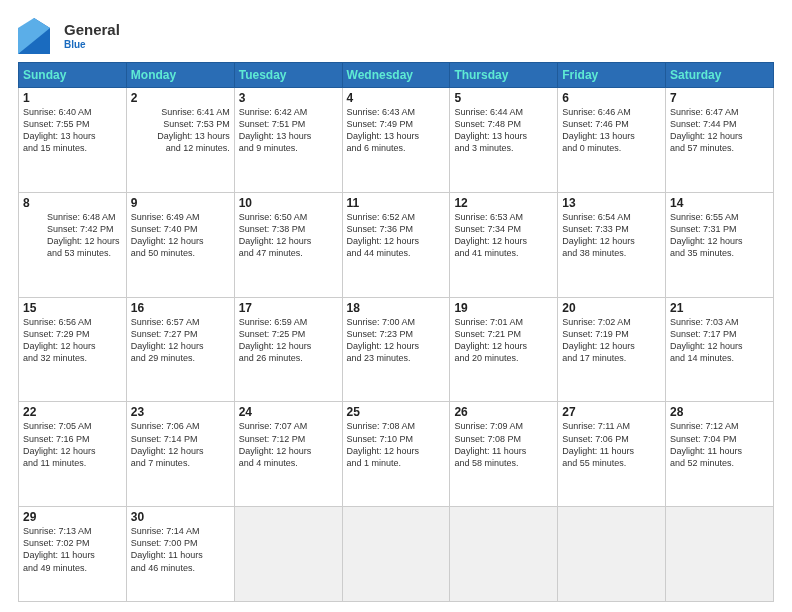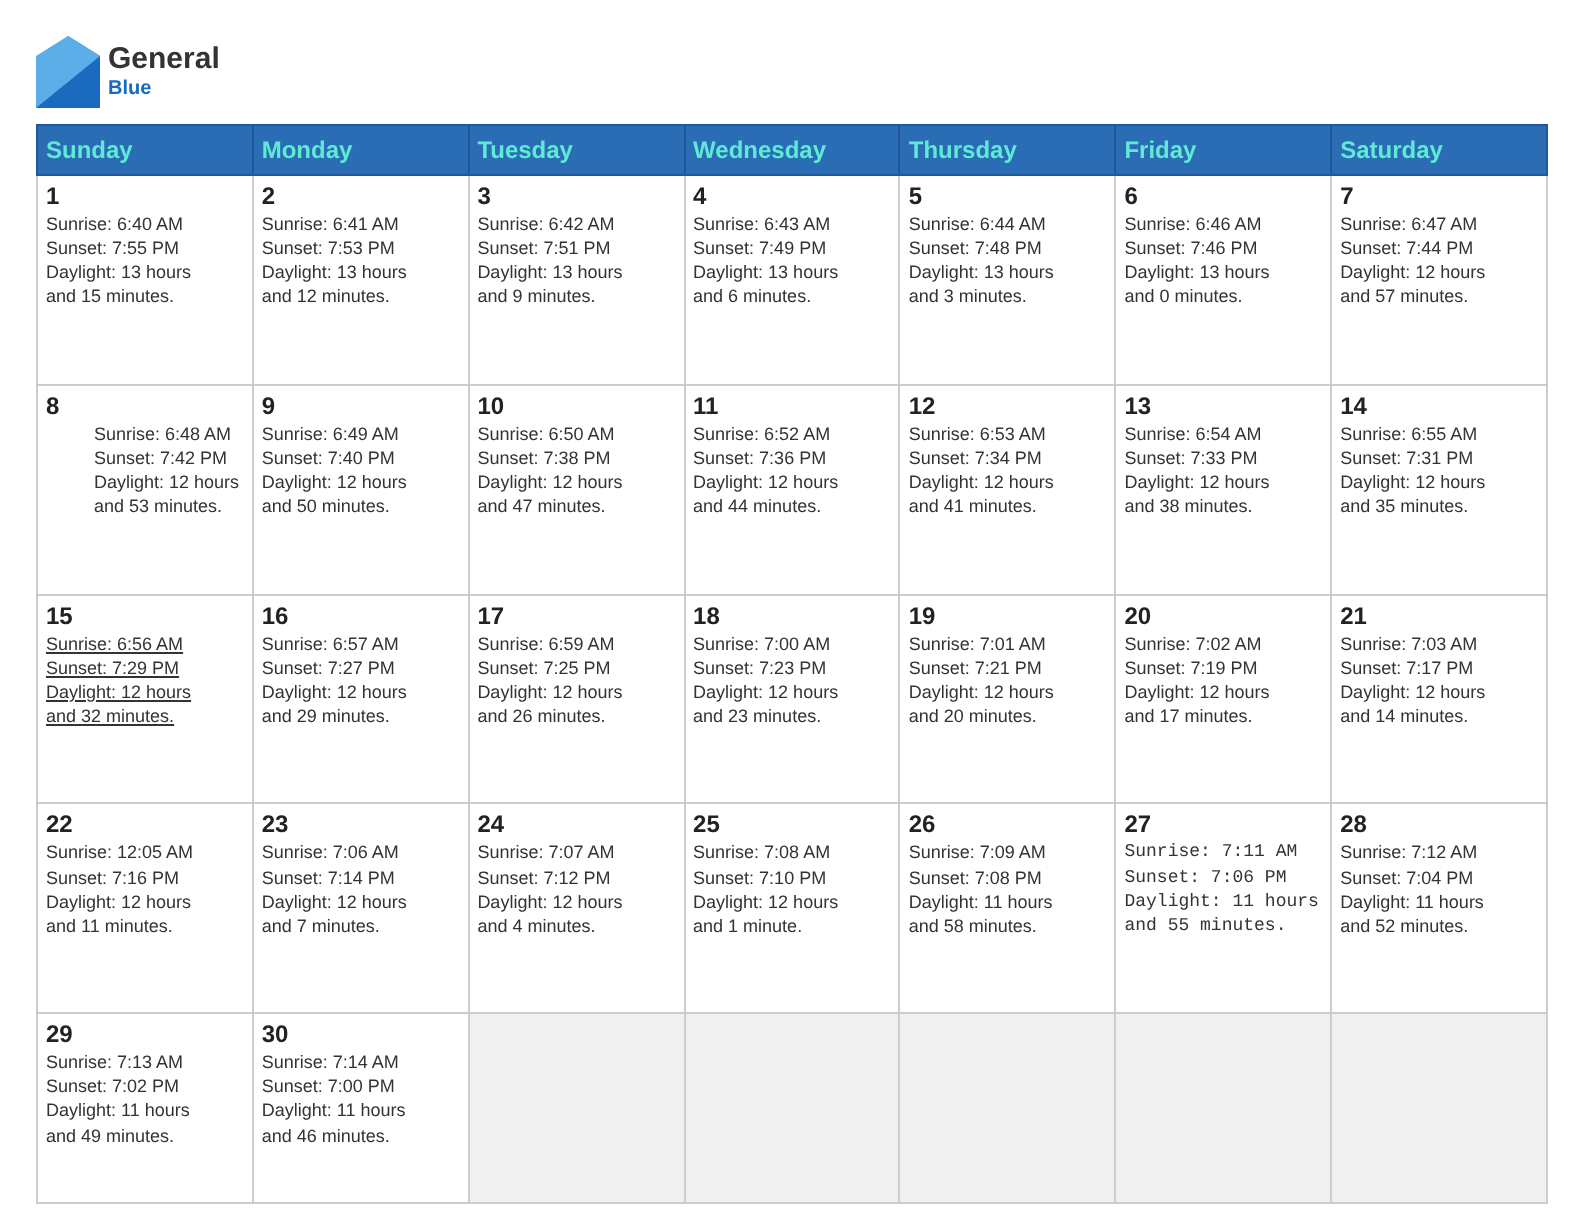--- a/index.html
+++ b/index.html
@@ -19,21 +19,21 @@
     }
     .header {
       display: flex;
       justify-content: space-between;
       align-items: flex-start;
       margin-bottom: 8px;
     }
     .logo {
       display: flex;
       align-items: center;
-      gap: 0;
+      gap: 10px;
     }
     .logo-text {
       display: flex;
       flex-direction: column;
       line-height: 1.1;
     }
     .logo-general {
       font-size: 15px;
       font-weight: bold;
       color: #333;
@@ -137,21 +137,21 @@
     <tr>
           <td>
             <span class="day-num">1</span>
             <div class="day-info" style="white-space: pre-line;">Sunrise: 6:40 AM
 Sunset: 7:55 PM
 Daylight: 13 hours
 and 15 minutes.</div>
           </td>
           <td>
             <span class="day-num">2</span>
-            <div class="day-info" style="white-space: pre-line;">Sunrise: 6:41 AM
+            <div class="day-info" style="white-space: pre-line; text-align: right;">Sunrise: 6:41 AM
 Sunset: 7:53 PM
 Daylight: 13 hours
 and 12 minutes.</div>
           </td>
           <td>
             <span class="day-num">3</span>
             <div class="day-info" style="white-space: pre-line;">Sunrise: 6:42 AM
 Sunset: 7:51 PM
 Daylight: 13 hours
 and 9 minutes.</div>
@@ -232,21 +232,21 @@
             <span class="day-num">14</span>
             <div class="day-info" style="white-space: pre-line;">Sunrise: 6:55 AM
 Sunset: 7:31 PM
 Daylight: 12 hours
 and 35 minutes.</div>
           </td>
         </tr>
         <tr>
           <td>
             <span class="day-num">15</span>
-            <div class="day-info" style="white-space: pre-line; text-decoration: underline;">Sunrise: 6:56 AM
+            <div class="day-info" style="white-space: pre-line;">Sunrise: 6:56 AM
 Sunset: 7:29 PM
 Daylight: 12 hours
 and 32 minutes.</div>
           </td>
           <td>
             <span class="day-num">16</span>
             <div class="day-info" style="white-space: pre-line;">Sunrise: 6:57 AM
 Sunset: 7:27 PM
 Daylight: 12 hours
 and 29 minutes.</div>
@@ -283,21 +283,21 @@
             <span class="day-num">21</span>
             <div class="day-info" style="white-space: pre-line;">Sunrise: 7:03 AM
 Sunset: 7:17 PM
 Daylight: 12 hours
 and 14 minutes.</div>
           </td>
         </tr>
         <tr>
           <td>
             <span class="day-num">22</span>
-            <div class="day-info" style="white-space: pre-line;">Sunrise: 12:05 AM
+            <div class="day-info" style="white-space: pre-line;">Sunrise: 7:05 AM
 Sunset: 7:16 PM
 Daylight: 12 hours
 and 11 minutes.</div>
           </td>
           <td>
             <span class="day-num">23</span>
             <div class="day-info" style="white-space: pre-line;">Sunrise: 7:06 AM
 Sunset: 7:14 PM
 Daylight: 12 hours
 and 7 minutes.</div>
@@ -318,21 +318,21 @@
           </td>
           <td>
             <span class="day-num">26</span>
             <div class="day-info" style="white-space: pre-line;">Sunrise: 7:09 AM
 Sunset: 7:08 PM
 Daylight: 11 hours
 and 58 minutes.</div>
           </td>
           <td>
             <span class="day-num">27</span>
-            <div class="day-info" style="white-space: pre-line; font-family: Liberation Mono, monospace;">Sunrise: 7:11 AM
+            <div class="day-info" style="white-space: pre-line;">Sunrise: 7:11 AM
 Sunset: 7:06 PM
 Daylight: 11 hours
 and 55 minutes.</div>
           </td>
           <td>
             <span class="day-num">28</span>
             <div class="day-info" style="white-space: pre-line;">Sunrise: 7:12 AM
 Sunset: 7:04 PM
 Daylight: 11 hours
 and 52 minutes.</div>

